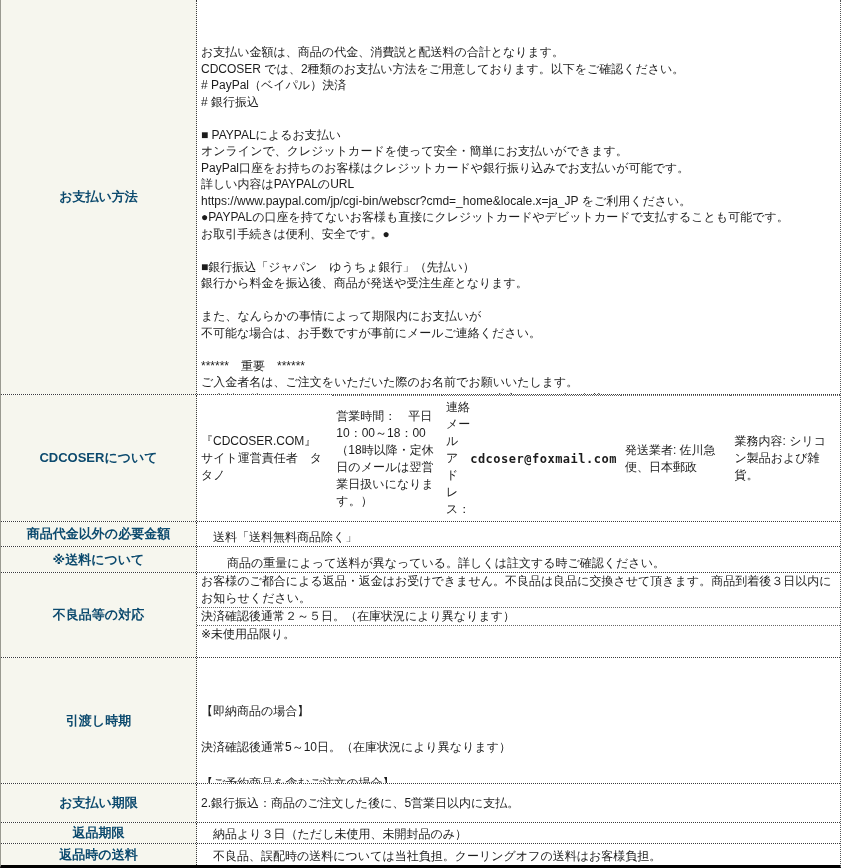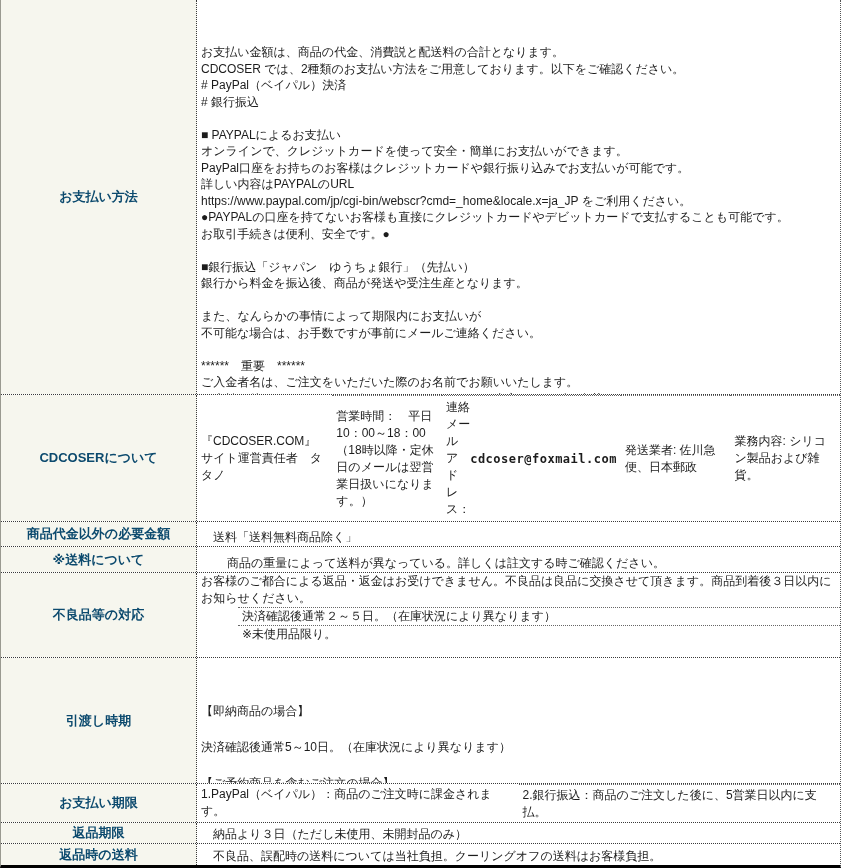--- a/index.html
+++ b/index.html
@@ -23,21 +23,21 @@
   .ccell{flex:1;font-size:12px;box-sizing:border-box;min-width:0;}
   .pre{white-space:pre-line;padding:2px 4px 0 4px;margin-top:42px;}
   .lh165{line-height:16.5px;}
   .lh18{line-height:18px;}
   .vcenter{display:flex;align-items:flex-end;padding:0 4px;margin-left:12px;}
   .subcol{display:flex;flex-direction:row;height:100%;}
   .subrow{flex:1;display:flex;align-items:center;padding:0 4px;box-sizing:border-box;}
   .subrow + .subrow{border-top:1px dotted #666;}
   .email{font-family:"DejaVu Sans Mono","Liberation Mono",monospace;font-weight:bold;letter-spacing:.5px;}
   .wrapline{padding:0 4px;line-height:17px;box-sizing:border-box;}
-  .wrapline + .wrapline{border-top:1px dotted #666;margin-left:41px;}
+  .wrapline + .wrapline{border-top:1px dotted #666;}
   
   .r1{height:394px;}
   .r2{height:127px;}
   .r3{height:25px;}
   .r4{height:26px;gap:14px;}
   .r5{height:85px;}
   .r6{height:126px;}
   .r7{height:39px;}
   .r8{height:21px;}
   .r9{height:22px;}
@@ -134,23 +134,20 @@
 
 決済確認後通常１０－２０営業日（詳しくは各商品の詳細ページでご確認ください。）</div>
     </div>
   </div>
 
   <div class="row r7">
     <div class="hcell">お支払い期限</div>
     <div class="ccell">
       <div class="subcol">
         <div class="subrow">
-          <span>1.PayPal（ベイパル）：商品のご注文時に課金されます。</span>
-        </div>
-        <div class="subrow">
           <span>2.銀行振込：商品のご注文した後に、5営業日以内に支払。</span>
         </div>
       </div>
     </div>
   </div>
 
   <div class="row r8">
     <div class="hcell">返品期限</div>
     <div class="ccell vcenter">
       <span>納品より３日（ただし未使用、未開封品のみ）</span>

